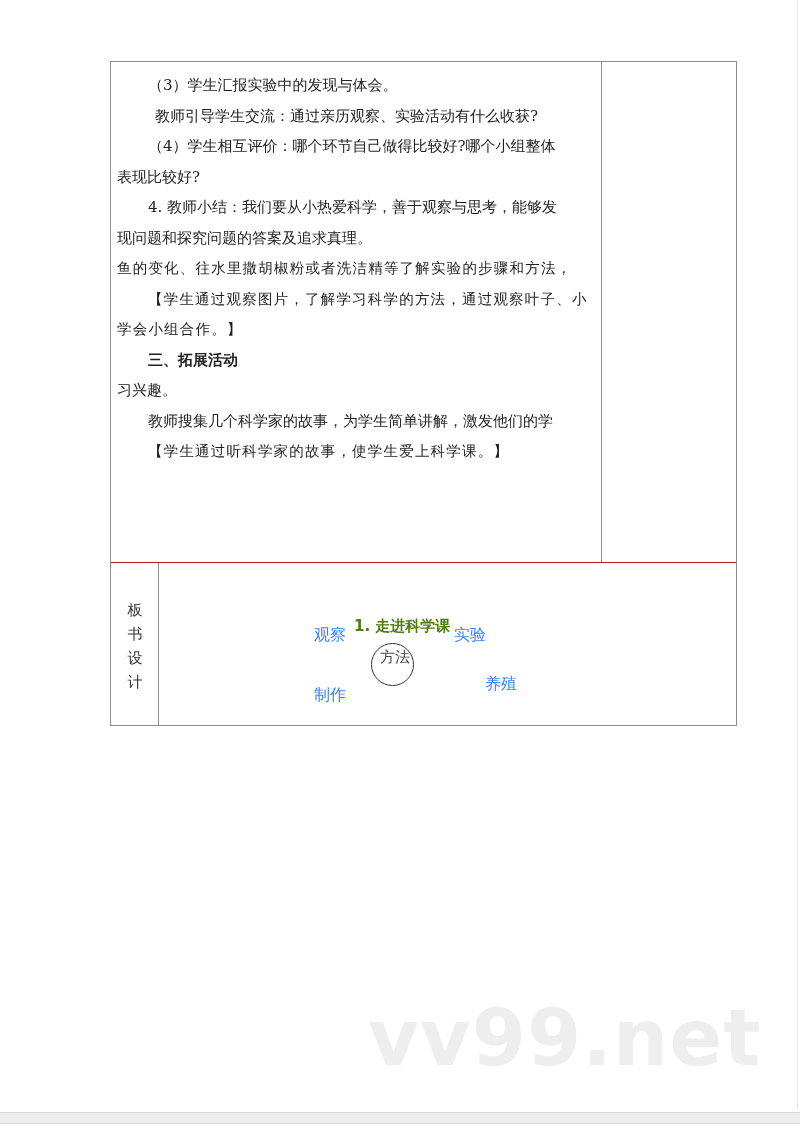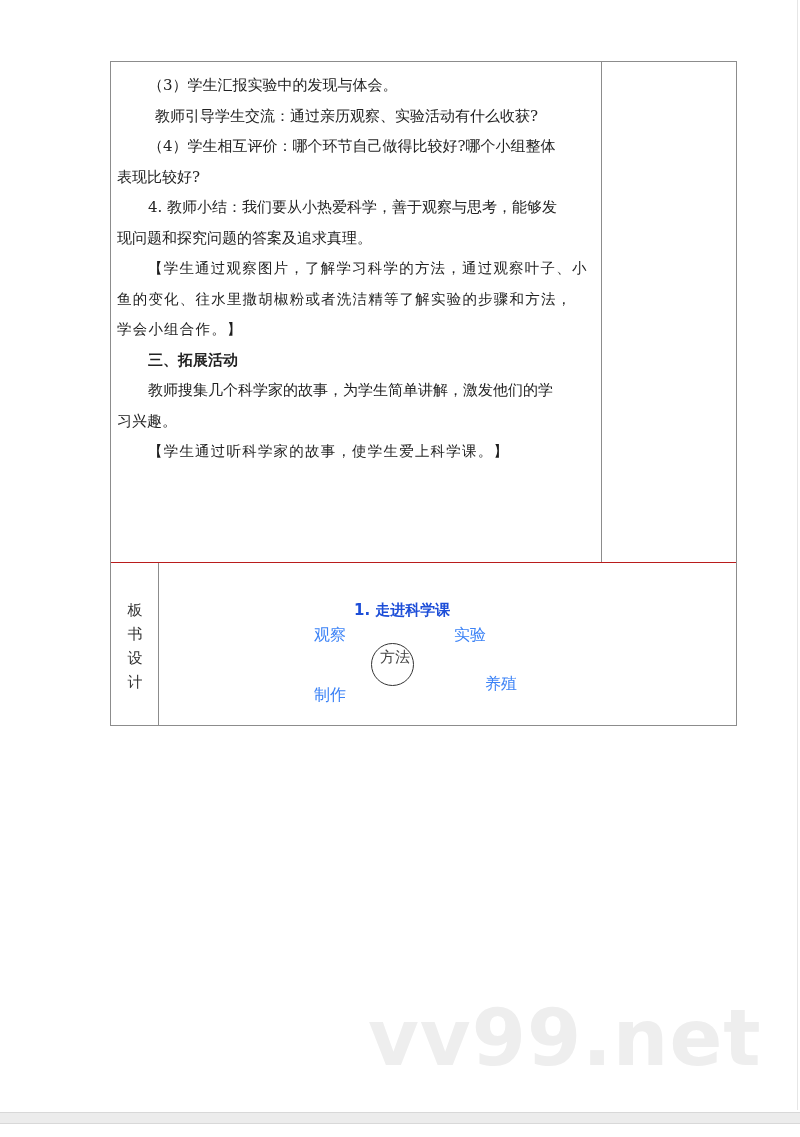--- a/index.html
+++ b/index.html
@@ -97,25 +97,25 @@
     .board-cell {
       position: absolute;
       left: 48px;
       top: 0;
       right: 0;
       height: 100%;
     }
     .board-title {
       position: absolute;
       left: 195px;
-      top: 38px;
+      top: 54px;
       font-family: "DejaVu Sans", "Liberation Sans", sans-serif;
       font-weight: bold;
       font-size: 15px;
-      color: #1d4ed8;
+      color: #4d7c0f;
       white-space: nowrap;
     }
     .board-term {
       position: absolute;
       font-size: 16px;
       color: #3b82f6;
       white-space: nowrap;
     }
     .method-circle {
       position: absolute;
@@ -167,26 +167,26 @@
 <div class="lesson-table">
 
   <div class="row-top">
     <div class="content-cell">
       <p class="para indent">（3）学生汇报实验中的发现与体会。</p>
       <p class="para indent-more">教师引导学生交流：通过亲历观察、实验活动有什么收获?</p>
       <p class="para indent">（4）学生相互评价：哪个环节自己做得比较好?哪个小组整体</p>
       <p class="para">表现比较好?</p>
       <p class="para indent">4. 教师小结：我们要从小热爱科学，善于观察与思考，能够发</p>
       <p class="para">现问题和探究问题的答案及追求真理。</p>
+      <p class="para note">鱼的变化、往水里撒胡椒粉或者洗洁精等了解实验的步骤和方法，</p>
       <p class="para note indent">【学生通过观察图片，了解学习科学的方法，通过观察叶子、小</p>
-      <p class="para note">鱼的变化、往水里撒胡椒粉或者洗洁精等了解实验的步骤和方法，</p>
       <p class="para note">学会小组合作。】</p>
       <p class="para section-heading indent">三、拓展活动</p>
+      <p class="para">习兴趣。</p>
       <p class="para indent">教师搜集几个科学家的故事，为学生简单讲解，激发他们的学</p>
-      <p class="para">习兴趣。</p>
       <p class="para note indent">【学生通过听科学家的故事，使学生爱上科学课。】</p>
     </div>
     <div class="notes-cell"></div>
   </div>
 
   <div class="row-bottom">
     <div class="label-cell">
       <span class="label-char" style="top:38px;">板</span>
       <span class="label-char" style="top:62px;">书</span>
       <span class="label-char" style="top:86px;">设</span>

